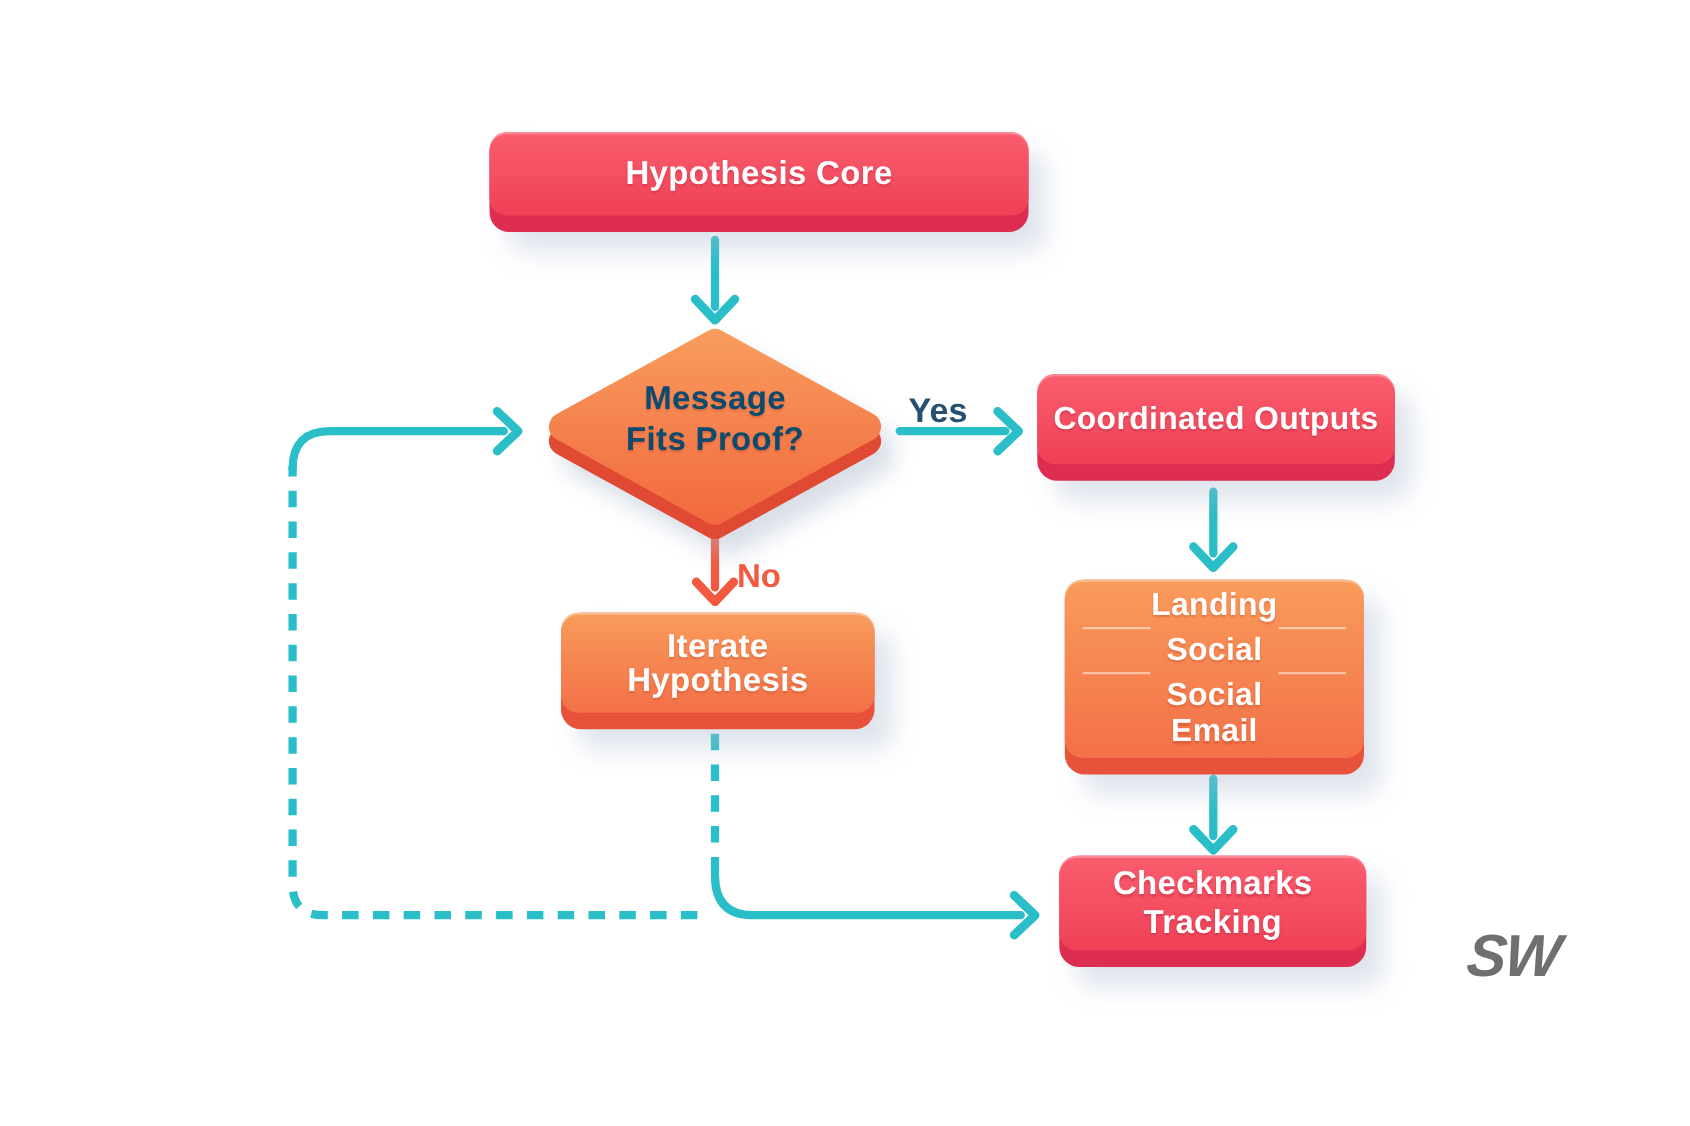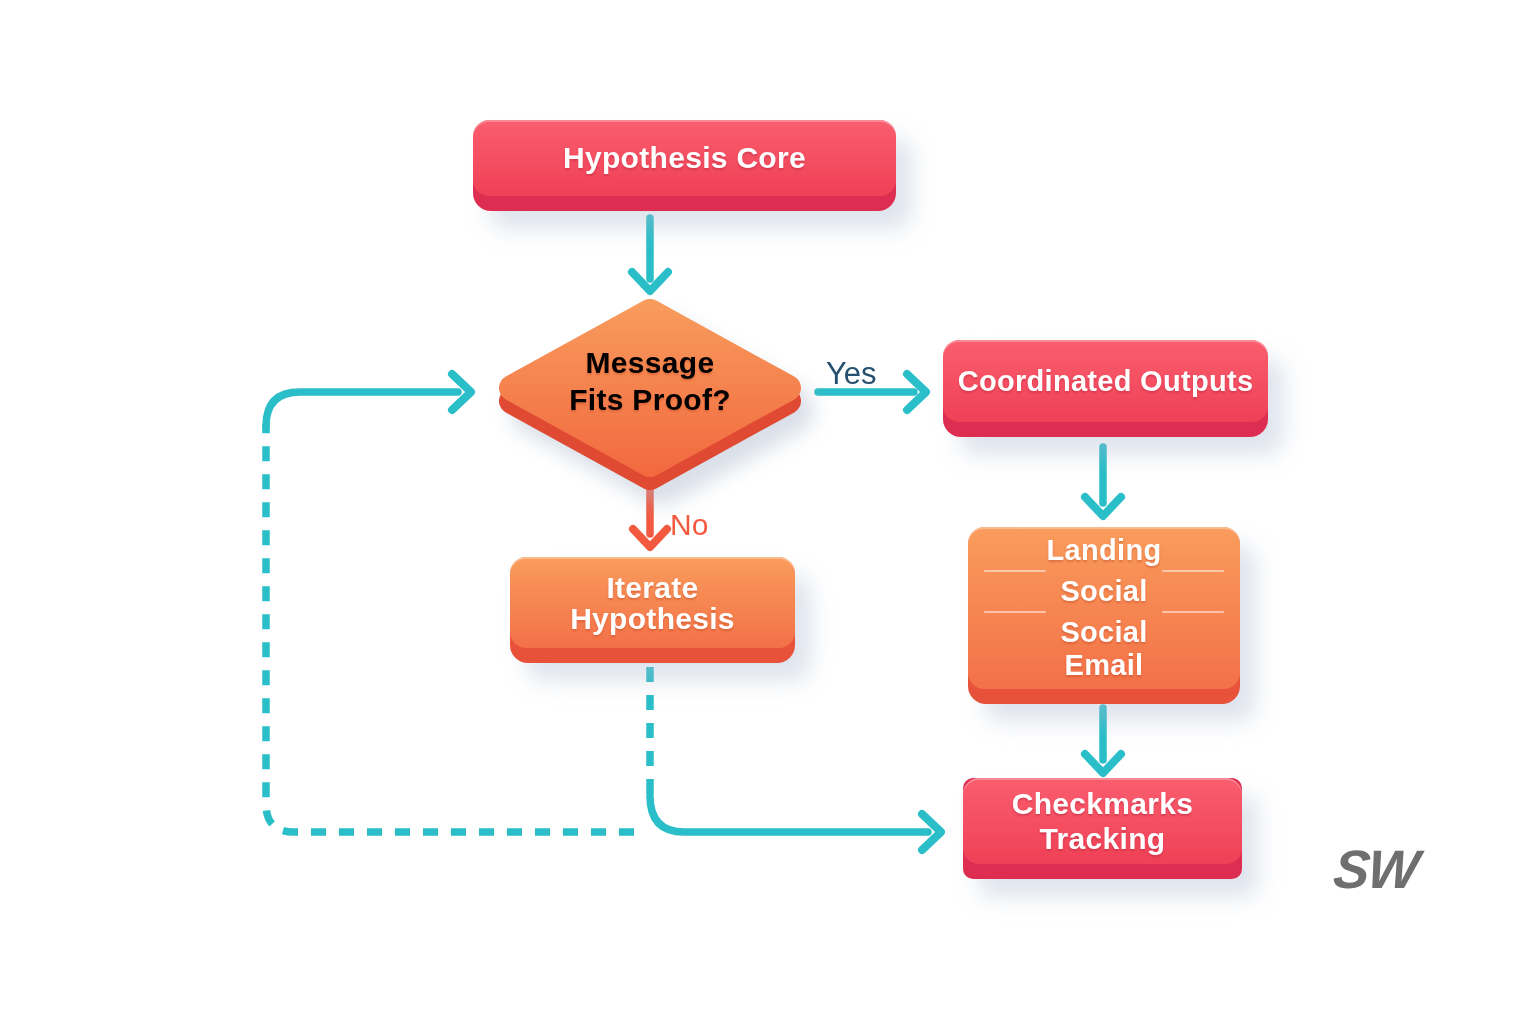--- a/index.html
+++ b/index.html
@@ -38,46 +38,46 @@
     box-shadow:inset 0 2px 0 rgba(255,255,255,0.28);
     text-shadow:0 2px 2px rgba(165,30,55,0.35);
   }
   .node.orange { background:var(--orange-box-edge); }
   .node.orange .face {
     background:linear-gradient(180deg, var(--orange-box-top), var(--orange-box-bottom));
     box-shadow:inset 0 2px 0 rgba(255,255,255,0.30);
     text-shadow:0 2px 2px rgba(180,60,30,0.35);
   }
 
-  #node-hypothesis   { left:445px; top:120px; width:423px; height:91px;margin-left:28px; }
+  #node-hypothesis   { left:445px; top:120px; width:490px; height:91px; }
   #node-hypothesis .face { font-size:30px; }
 
   #node-coordinated  { left:943px; top:340px; width:325px; height:97px; }
   #node-coordinated .face { font-size:29px; }
 
   #node-channels     { left:968px; top:527px; width:272px; height:177px; }
   #node-channels .face { font-size:29px; }
   .chan-row { line-height:33px; }
   .chan-div { width:100%; box-sizing:border-box; display:flex; justify-content:space-between; padding:0 16px; margin:3px 0; }
   .chan-div span { width:62px; height:2px; background:rgba(255,255,255,0.5); border-radius:1px; }
 
   #node-iterate      { left:510px; top:557px; width:285px; height:106px; }
   #node-iterate .face { font-size:30px; line-height:31px; }
 
-  #node-checkmarks   { left:963px; top:778px; width:279px; height:101px;border-radius:10px; }
+  #node-checkmarks   { left:963px; top:778px; width:279px; height:101px; }
   #node-checkmarks .face { font-size:30px; line-height:35px; }
 
   .diamond-label {
     position:absolute; left:545px; top:344px; width:210px;
-    text-align:center; color:#000000; font-weight:bold; font-size:30px; line-height:37px;
+    text-align:center; color:#0c4a6e; font-weight:bold; font-size:30px; line-height:37px;
     white-space:pre-line; letter-spacing:0.3px;
     text-shadow:0 2px 2px rgba(190,70,35,0.4);
   }
 
-  .edge-label { position:absolute; font-weight:normal; }
+  .edge-label { position:absolute; font-weight:bold; }
   #label-yes { left:826px; top:356px; font-size:31px; color:var(--yes-navy); }
   #label-no  { left:670px; top:508px; font-size:30px; color:var(--no-orange); }
 
   .watermark {
     position:absolute; left:1334px; top:838px;
     font-size:54px; font-weight:bold; font-style:italic;
     color:var(--watermark-gray);
     letter-spacing:-2px; transform:skewX(-6deg);
   }
 </style>

